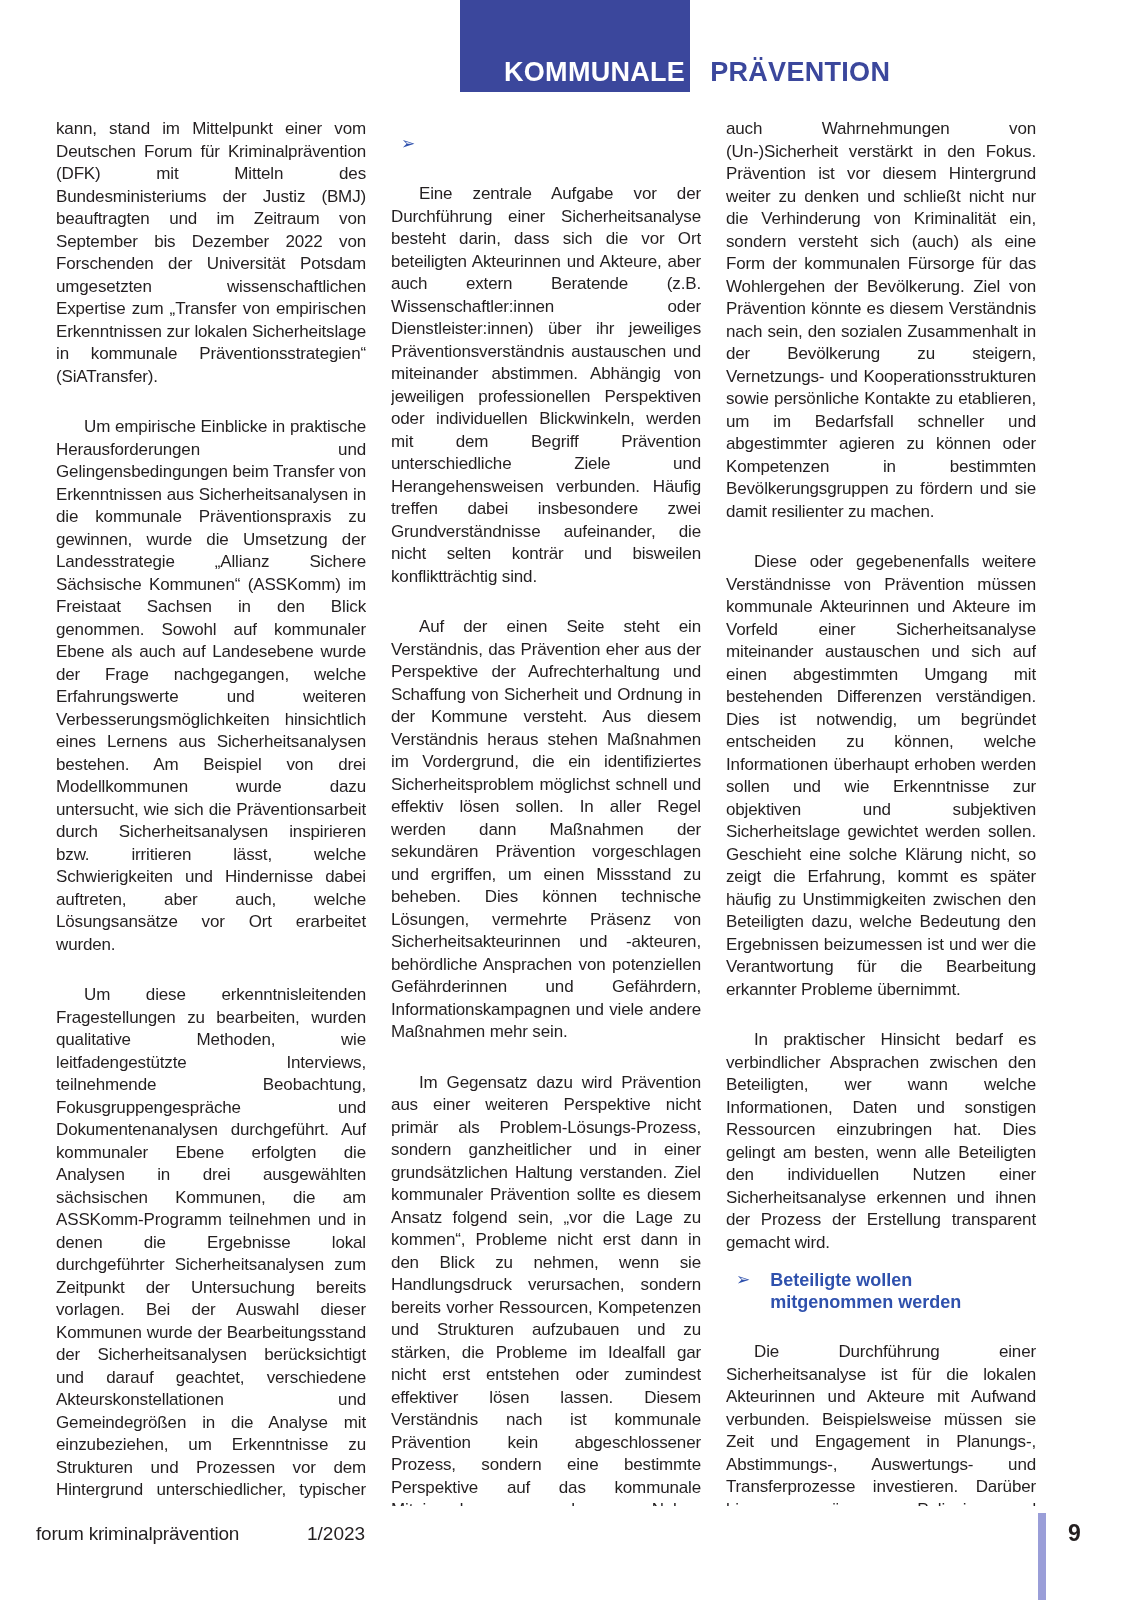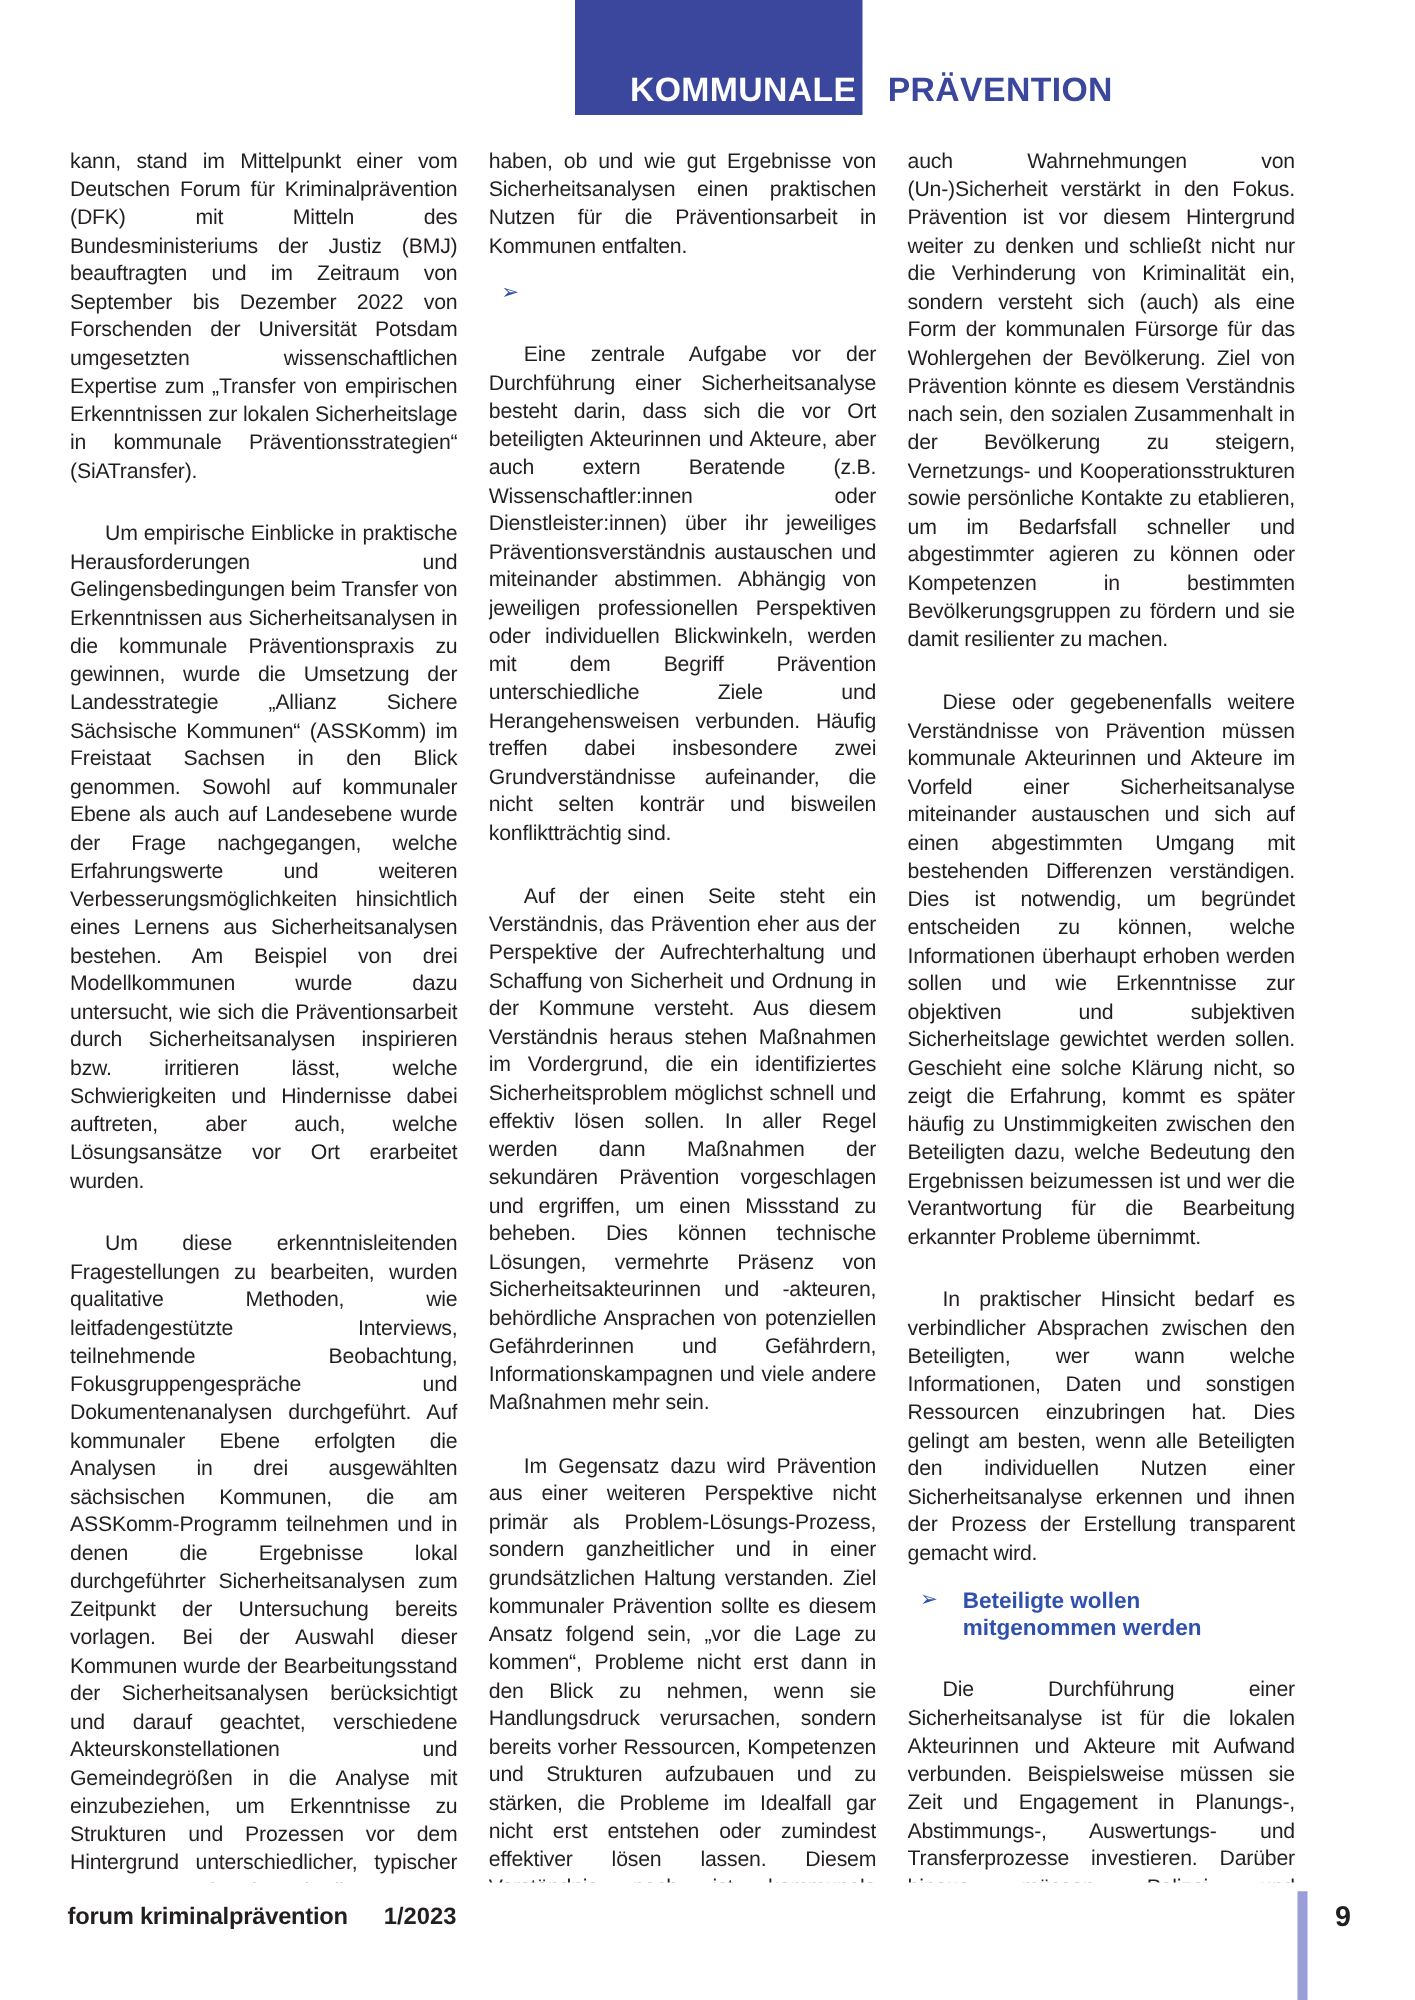--- a/index.html
+++ b/index.html
@@ -51,26 +51,26 @@
     margin:15px 0 3px;
     padding-left:10px;
     display:flex;gap:20px;
     font-size:18px;line-height:22px;font-weight:700;
     color:var(--heading-blue,#2f51ad);
   }
   h3.sub-heading .marker{font-weight:400;font-size:17px;line-height:22px;}
   h3.sub-heading .sub-text{white-space:pre-line;}
   
   .footer-journal{
-    position:absolute;left:54px;top:1523px;
-    font-size:19px;font-weight:700;letter-spacing:-0.2px;
+    position:absolute;left:36px;top:1523px;
+    font-size:19px;font-weight:400;letter-spacing:-0.2px;
   }
   .footer-issue{
     position:absolute;left:307px;top:1523px;
-    font-size:19px;font-weight:700;
+    font-size:19px;font-weight:400;
   }
   .footer-pagenum{
     position:absolute;left:1068px;top:1520px;
     font-size:23px;font-weight:700;
   }
   .footer-bar{
     position:absolute;left:1038px;top:1513px;
     width:8px;height:87px;
     background:var(--bar,#9a9ed8);
   }
@@ -87,21 +87,20 @@
     </div>
   </header>
 
   <main class="columns">
     <div class="col" id="col-0">
         <p class="body-p">kann, stand im Mittelpunkt einer vom Deutschen Forum für Kriminalprävention (DFK) mit Mitteln des Bundesministeriums der Justiz (BMJ) beauftragten und im Zeitraum von September bis Dezember 2022 von Forschenden der Universität Potsdam umgesetzten wissenschaftlichen Expertise zum „Transfer von empirischen Erkenntnissen zur lokalen Sicherheitslage in kommunale Präventionsstrategien“ (SiATransfer).</p>
         <p class="body-p indent">Um empirische Einblicke in praktische Herausforderungen und Gelingensbedingungen beim Transfer von Erkenntnissen aus Sicherheitsanalysen in die kommunale Präventionspraxis zu gewinnen, wurde die Umsetzung der Landesstrategie „Allianz Sichere Sächsische Kommunen“ (ASSKomm) im Freistaat Sachsen in den Blick genommen. Sowohl auf kommunaler Ebene als auch auf Landesebene wurde der Frage nachgegangen, welche Erfahrungswerte und weiteren Verbesserungsmöglichkeiten hinsichtlich eines Lernens aus Sicherheitsanalysen bestehen. Am Beispiel von drei Modellkommunen wurde dazu untersucht, wie sich die Präventionsarbeit durch Sicherheitsanalysen inspirieren bzw. irritieren lässt, welche Schwierigkeiten und Hindernisse dabei auftreten, aber auch, welche Lösungsansätze vor Ort erarbeitet wurden.</p>
         <p class="body-p indent">Um diese erkenntnisleitenden Fragestellungen zu bearbeiten, wurden qualitative Methoden, wie leitfadengestützte Interviews, teilnehmende Beobachtung, Fokusgruppengespräche und Dokumentenanalysen durchgeführt. Auf kommunaler Ebene erfolgten die Analysen in drei ausgewählten sächsischen Kommunen, die am ASSKomm-Programm teilnehmen und in denen die Ergebnisse lokal durchgeführter Sicherheitsanalysen zum Zeitpunkt der Untersuchung bereits vorlagen. Bei der Auswahl dieser Kommunen wurde der Bearbeitungsstand der Sicherheitsanalysen berücksichtigt und darauf geachtet, verschiedene Akteurskonstellationen und Gemeindegrößen in die Analyse mit einzubeziehen, um Erkenntnisse zu Strukturen und Prozessen vor dem Hintergrund unterschiedlicher, typischer Ausgangs- und Rahmenbedingungen zu ermöglichen. Auf Landesebene wurden in Kooperation mit dem Landespräventionsrat die ASSKomm-Begleitstrukturen analysiert.</p>
       </div>
     <div class="col" id="col-1">
-        <p class="body-p">haben, ob und wie gut Ergebnisse von Sicherheitsanalysen einen praktischen Nutzen für die Präventionsarbeit in Kommunen entfalten.</p>
         <h3 class="sub-heading">
           <span class="marker">➢</span>
         </h3>
         <p class="body-p indent">Eine zentrale Aufgabe vor der Durchführung einer Sicherheitsanalyse besteht darin, dass sich die vor Ort beteiligten Akteurinnen und Akteure, aber auch extern Beratende (z.B. Wissenschaftler:innen oder Dienstleister:innen) über ihr jeweiliges Präventionsverständnis austauschen und miteinander abstimmen. Abhängig von jeweiligen professionellen Perspektiven oder individuellen Blickwinkeln, werden mit dem Begriff Prävention unterschiedliche Ziele und Herangehensweisen verbunden. Häufig treffen dabei insbesondere zwei Grundverständnisse aufeinander, die nicht selten konträr und bisweilen konfliktträchtig sind.</p>
         <p class="body-p indent">Auf der einen Seite steht ein Verständnis, das Prävention eher aus der Perspektive der Aufrechterhaltung und Schaffung von Sicherheit und Ordnung in der Kommune versteht. Aus diesem Verständnis heraus stehen Maßnahmen im Vordergrund, die ein identifiziertes Sicherheitsproblem möglichst schnell und effektiv lösen sollen. In aller Regel werden dann Maßnahmen der sekundären Prävention vorgeschlagen und ergriffen, um einen Missstand zu beheben. Dies können technische Lösungen, vermehrte Präsenz von Sicherheitsakteurinnen und -akteuren, behördliche Ansprachen von potenziellen Gefährderinnen und Gefährdern, Informationskampagnen und viele andere Maßnahmen mehr sein.</p>
         <p class="body-p indent">Im Gegensatz dazu wird Prävention aus einer weiteren Perspektive nicht primär als Problem-Lösungs-Prozess, sondern ganzheitlicher und in einer grundsätzlichen Haltung verstanden. Ziel kommunaler Prävention sollte es diesem Ansatz folgend sein, „vor die Lage zu kommen“, Probleme nicht erst dann in den Blick zu nehmen, wenn sie Handlungsdruck verursachen, sondern bereits vorher Ressourcen, Kompetenzen und Strukturen aufzubauen und zu stärken, die Probleme im Idealfall gar nicht erst entstehen oder zumindest effektiver lösen lassen. Diesem Verständnis nach ist kommunale Prävention kein abgeschlossener Prozess, sondern eine bestimmte Perspektive auf das kommunale Miteinander zu schauen. Neben manifesten sicherheitsrelevanten Sachverhalten rücken damit</p>
       </div>
     <div class="col" id="col-2">
         <p class="body-p">auch Wahrnehmungen von (Un-)Sicherheit verstärkt in den Fokus. Prävention ist vor diesem Hintergrund weiter zu denken und schließt nicht nur die Verhinderung von Kriminalität ein, sondern versteht sich (auch) als eine Form der kommunalen Fürsorge für das Wohlergehen der Bevölkerung. Ziel von Prävention könnte es diesem Verständnis nach sein, den sozialen Zusammenhalt in der Bevölkerung zu steigern, Vernetzungs- und Kooperationsstrukturen sowie persönliche Kontakte zu etablieren, um im Bedarfsfall schneller und abgestimmter agieren zu können oder Kompetenzen in bestimmten Bevölkerungsgruppen zu fördern und sie damit resilienter zu machen.</p>
         <p class="body-p indent">Diese oder gegebenenfalls weitere Verständnisse von Prävention müssen kommunale Akteurinnen und Akteure im Vorfeld einer Sicherheitsanalyse miteinander austauschen und sich auf einen abgestimmten Umgang mit bestehenden Differenzen verständigen. Dies ist notwendig, um begründet entscheiden zu können, welche Informationen überhaupt erhoben werden sollen und wie Erkenntnisse zur objektiven und subjektiven Sicherheitslage gewichtet werden sollen. Geschieht eine solche Klärung nicht, so zeigt die Erfahrung, kommt es später häufig zu Unstimmigkeiten zwischen den Beteiligten dazu, welche Bedeutung den Ergebnissen beizumessen ist und wer die Verantwortung für die Bearbeitung erkannter Probleme übernimmt.</p>

